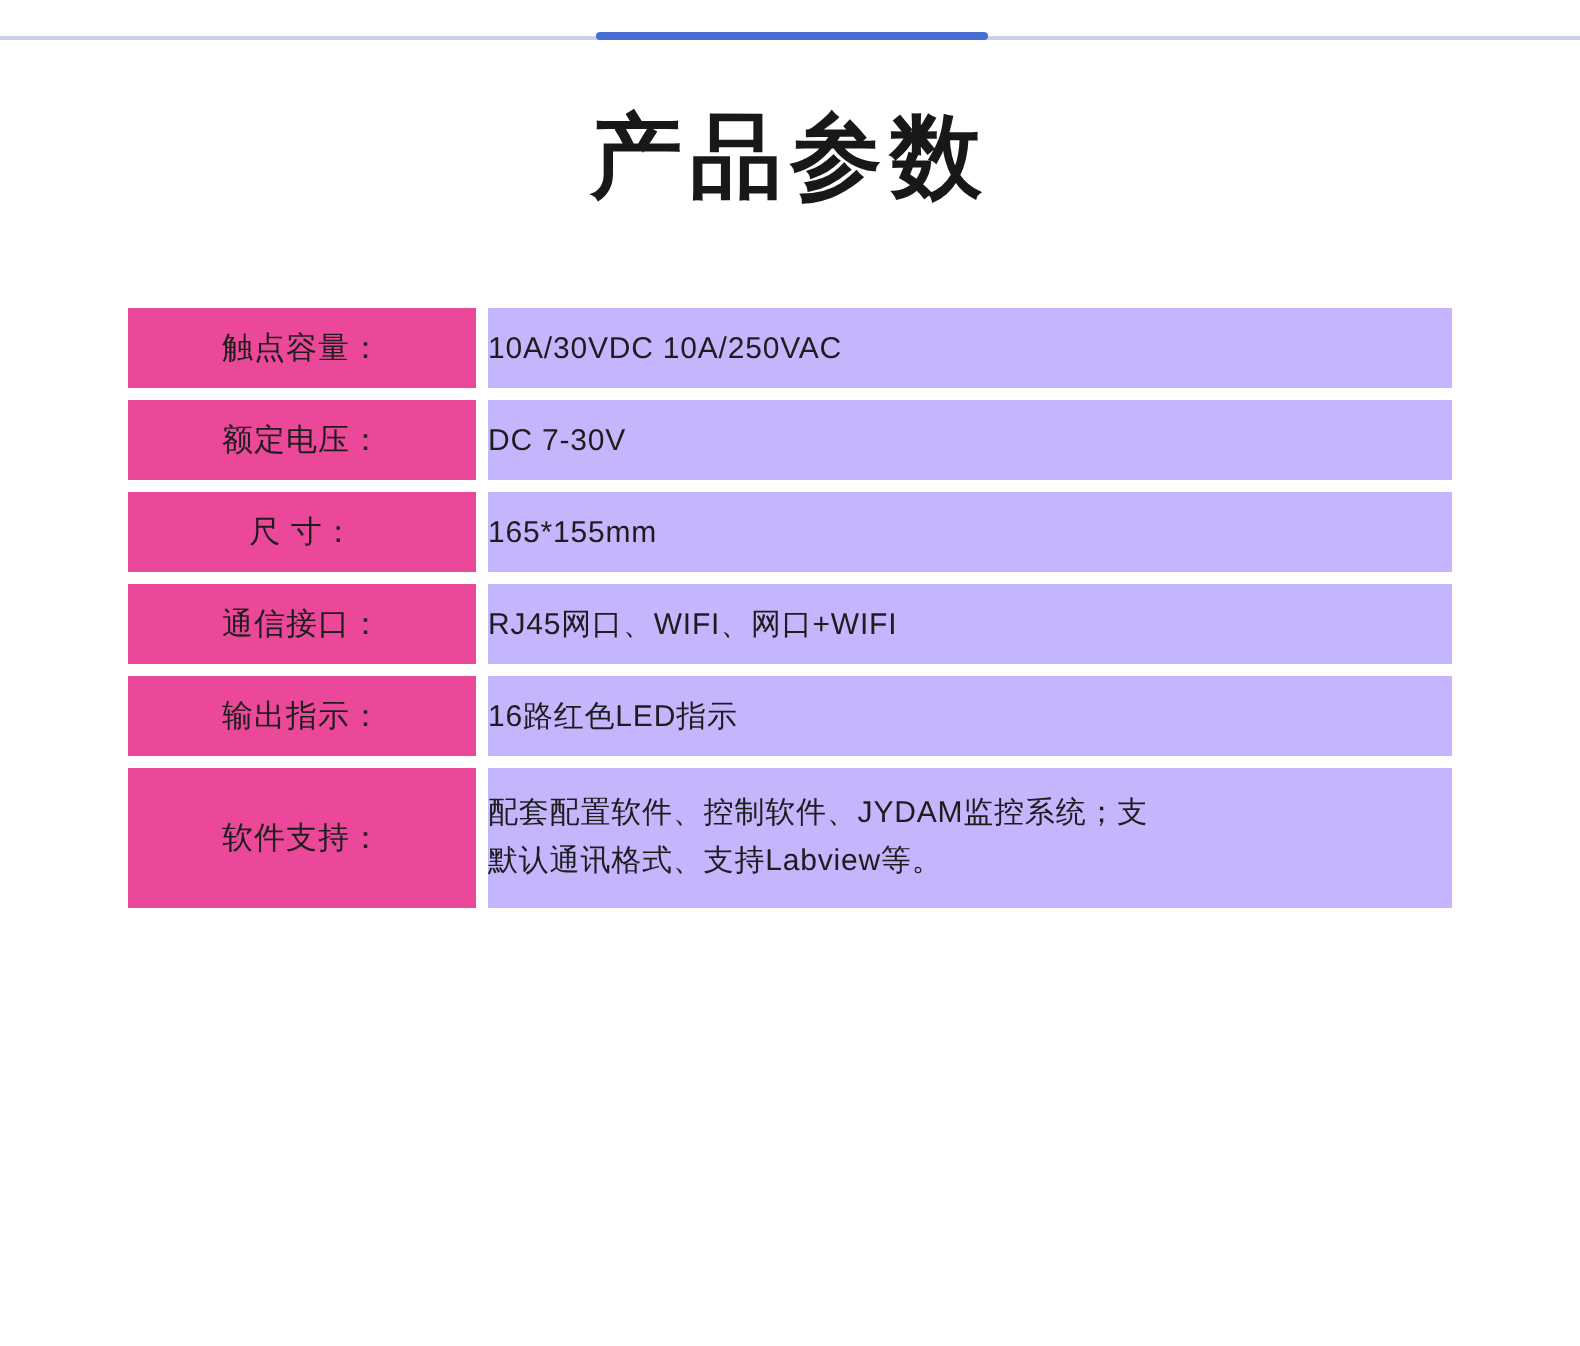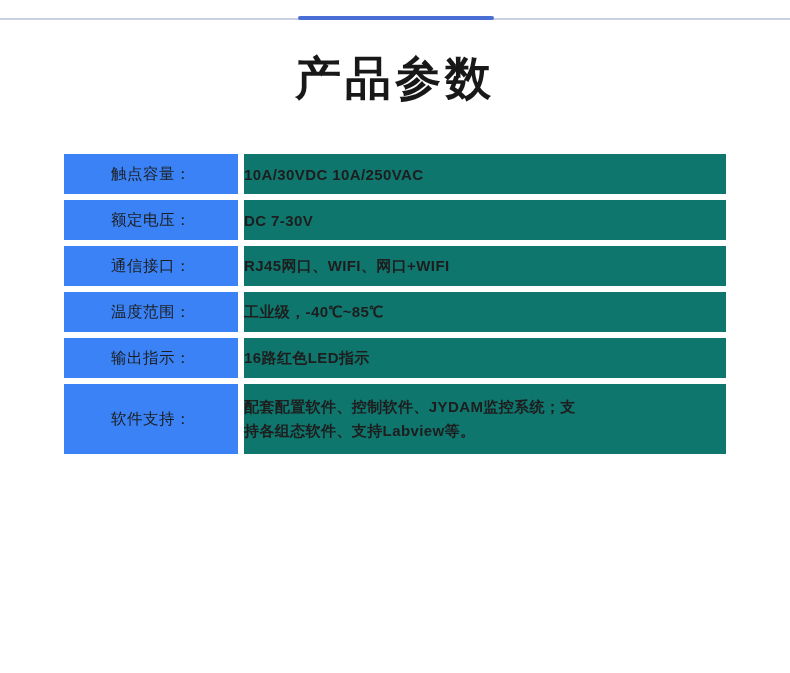--- a/index.html
+++ b/index.html
@@ -58,41 +58,40 @@
     border-spacing: 0 6px;
     table-layout: fixed;
   }
   table.spec td {
     padding: 0;
     vertical-align: middle;
   }
   td.label {
     width: 174px;
     height: 40px;
-    background: #3b82f6;
+    background: #ec4899;
     text-align: center;
     font-size: 15.5px;
     color: #1d1d1d;
     letter-spacing: 0.5px;
     padding: 0 6px;
     box-sizing: border-box;
   }
   td.gap {
     width: 6px;
     background: transparent;
   }
   td.value {
-    background: #0f766e;
+    background: #c4b5fd;
     height: 40px;
     font-size: 15px;
     color: #1d1d1d;
     padding-left: 36px;
     letter-spacing: 0.4px;
     box-sizing: border-box;
-    font-weight: bold;
   }
   tr.tall td.label, tr.tall td.value {
     height: 70px;
   }
   td.value .line {
     display: block;
     line-height: 1.62;
   }
 </style>
 </head>
@@ -111,38 +110,38 @@
         <td class="label">触点容量：</td>
         <td class="gap"></td>
         <td class="value">10A/30VDC   10A/250VAC</td>
       </tr>
       <tr>
         <td class="label">额定电压：</td>
         <td class="gap"></td>
         <td class="value">DC 7-30V</td>
       </tr>
       <tr>
+        <td class="label">尺    寸：</td>
+        <td class="gap"></td>
+        <td class="value">165*155mm</td>
+      </tr>
+      <tr>
         <td class="label">通信接口：</td>
         <td class="gap"></td>
         <td class="value">RJ45网口、WIFI、网口+WIFI</td>
-      </tr>
-      <tr>
-        <td class="label">温度范围：</td>
-        <td class="gap"></td>
-        <td class="value">工业级，-40℃~85℃</td>
       </tr>
       <tr>
         <td class="label">输出指示：</td>
         <td class="gap"></td>
         <td class="value">16路红色LED指示</td>
       </tr>
       <tr class="tall">
         <td class="label">软件支持：</td>
         <td class="gap"></td>
         <td class="value">
           <span class="line">配套配置软件、控制软件、JYDAM监控系统；支</span>
-          <span class="line">持各组态软件、支持Labview等。</span>
+          <span class="line">默认通讯格式、支持Labview等。</span>
         </td>
       </tr>
     </tbody>
   </table>
 
 </div>
 
 </body></html>

